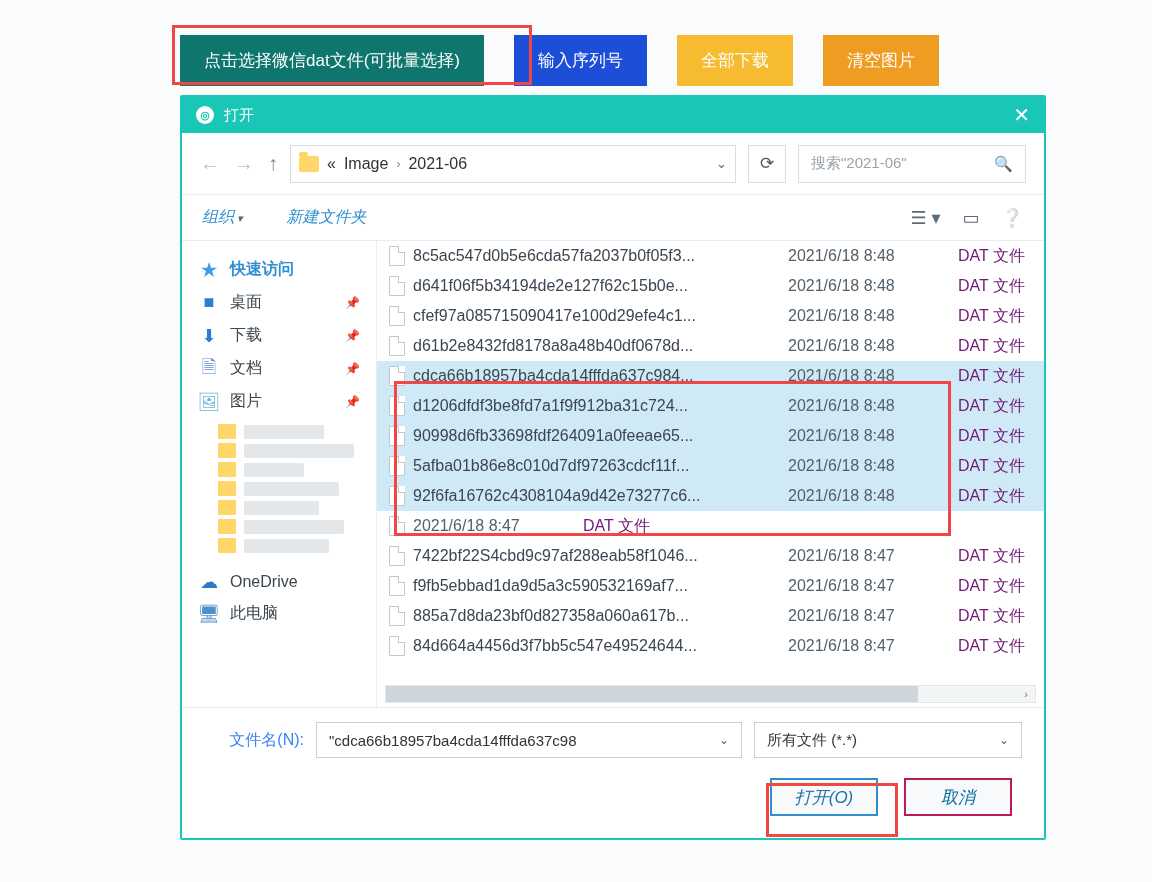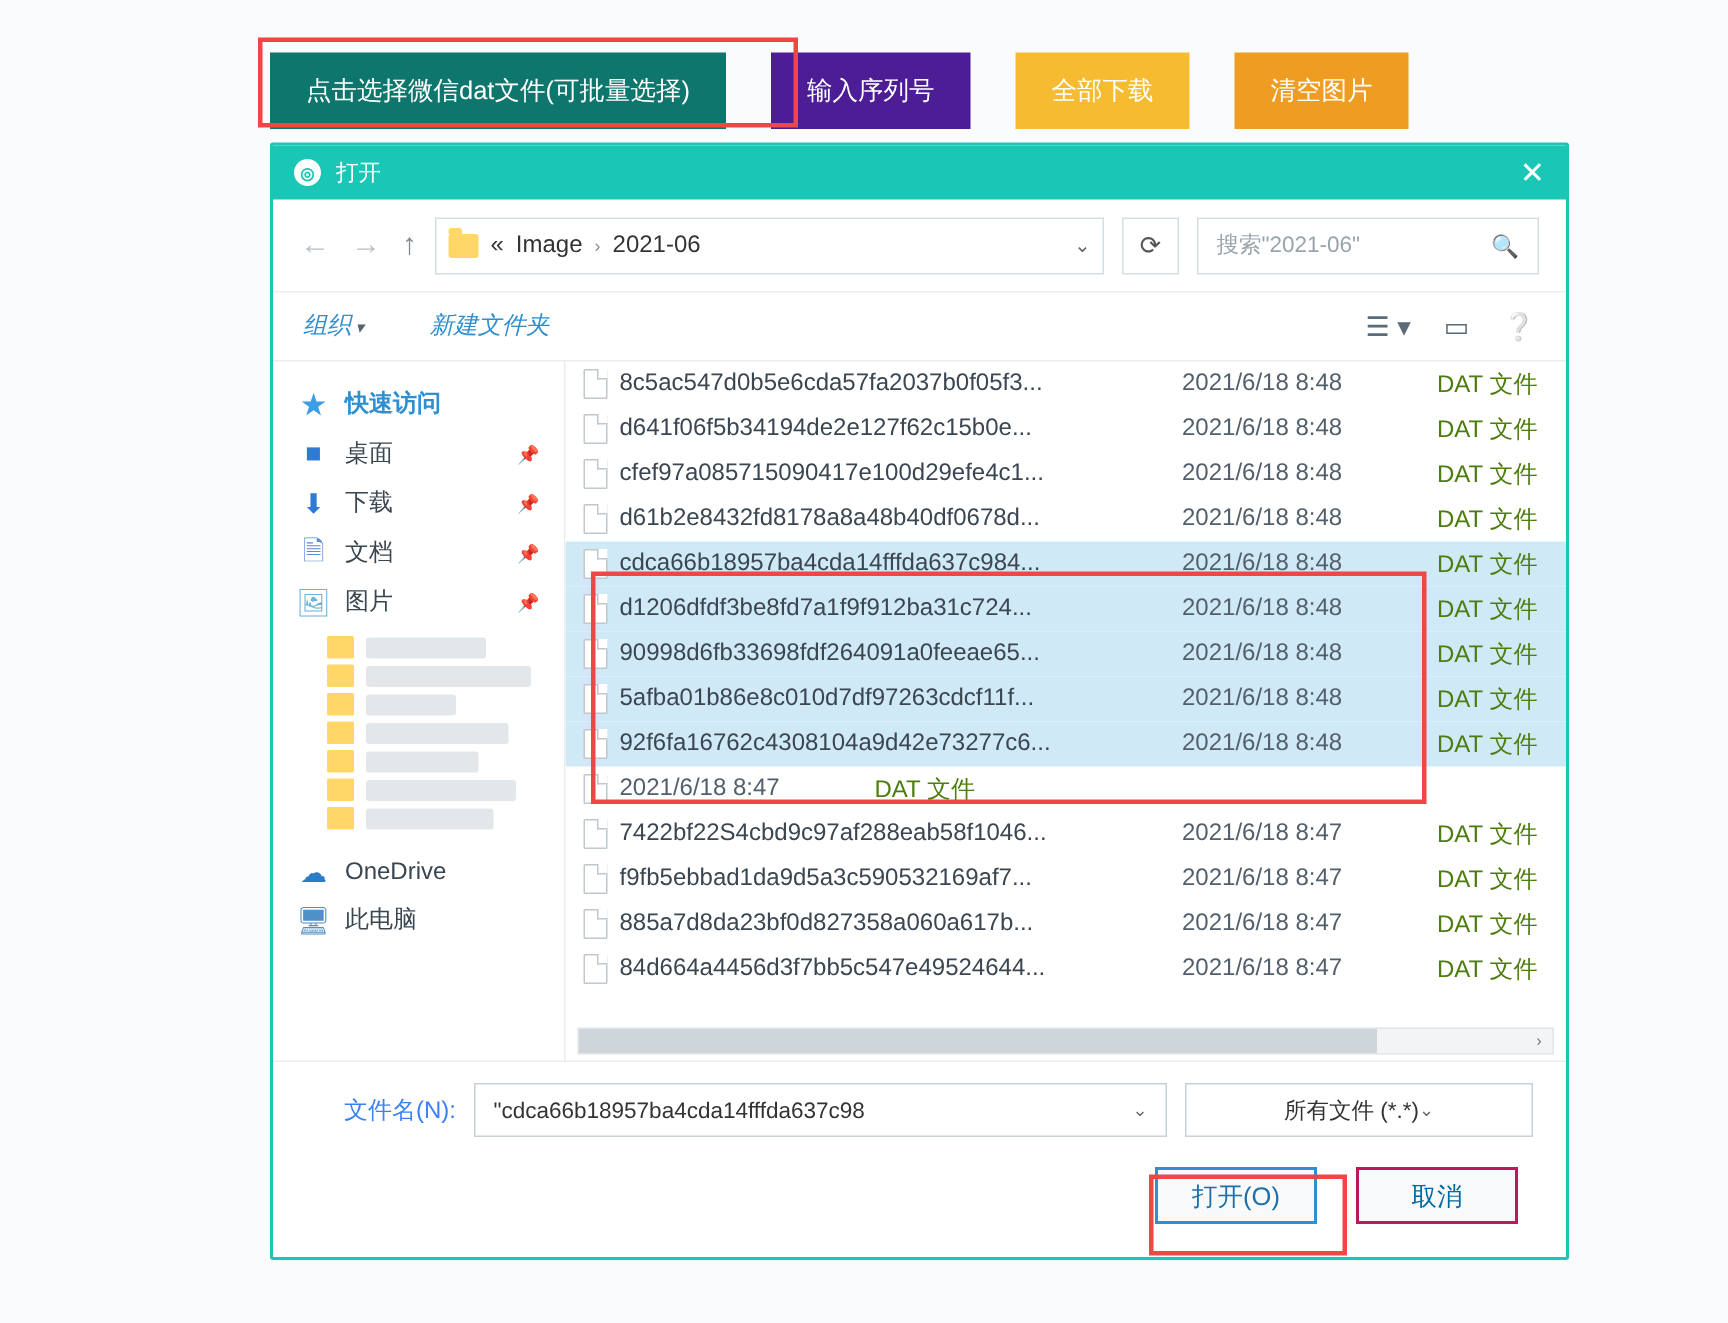--- a/index.html
+++ b/index.html
@@ -1,21 +1,21 @@
 <!DOCTYPE html>
 <html><head>
 <meta charset="utf-8">
 <style>
   * { box-sizing: border-box; font-family: "Microsoft YaHei", "Segoe UI", sans-serif; }
   body { margin: 0; background: #fafbfc; width: 1152px; height: 882px; overflow: hidden; }
 
   .toolbar { display: flex; gap: 30px; padding: 35px 0 0 180px; position: relative; }
   .btn { padding: 14px 24px; color: #fff; font-size: 17px; border: none; cursor: pointer; font-weight: 500; }
   .btn.teal   { background: #0f766e; }
-  .btn.blue   { background: #4c1d95; }
+  .btn.blue   { background: #1d4ed8; }
   .btn.orange { background: #ef9d22; }
   .btn.amber  { background: #f6bb30; }
   .red-frame  { position: absolute; border: 3px solid #f04646; pointer-events: none; }
 
   .dialog {
     position: absolute; left: 180px; top: 95px; width: 866px; height: 745px;
     background: #fff; border: 2px solid #1ac7b6; border-radius: 2px;
     display: flex; flex-direction: column;
   }
   .titlebar { background: #1ac7b6; height: 36px; display: flex; align-items: center; padding: 0 14px; color: #fff; }
@@ -65,32 +65,32 @@
   .col-name { flex: 1; }
   .col-date { width: 170px; }
   .col-type { width: 74px; text-align: left; }
   .filelist { flex: 1; overflow: hidden; position: relative; padding-bottom: 4px; }
   .frow { display: flex; align-items: center; height: 30px; padding: 0 12px; font-size: 16px; color: #3b4651; }
   .frow.sel { background: #d0e9f6; }
   .frow .ficon { width: 16px; height: 20px; margin-right: 8px; border: 1px solid #c0c7cd; border-radius: 1px; background: #fff; position: relative; }
   .frow .ficon::after { content: ""; position: absolute; right: -1px; top: -1px; width: 6px; height: 6px; background: #fff; border-left: 1px solid #c0c7cd; border-bottom: 1px solid #c0c7cd; }
   .frow .fname { flex: 1; white-space: nowrap; overflow: hidden; text-overflow: ellipsis; }
   .frow .fdate { width: 170px; color: #53606b; }
-  .frow .ftype { width: 74px; color: #4d7c0f; }
+  .frow .ftype { width: 74px; color: #701a75; }
   .hscroll { height: 18px; margin: 4px 8px 4px 8px; background: #f2f4f6; border: 1px solid #e1e6e9; position: relative; }
   .hscroll .thumb { position: absolute; left: 0; top: 0; bottom: 0; width: 82%; background: #cfd6db; }
   .hscroll .arrow { position: absolute; top: 0; bottom: 0; width: 18px; display: flex; align-items: center; justify-content: center; color: #6a7681; font-size: 11px; }
 
   .footer { border-top: 1px solid #e9edef; padding: 14px 22px 22px; display: flex; flex-direction: column; gap: 20px; }
   .filerow { display: flex; align-items: center; gap: 12px; }
   .filerow .lbl { font-size: 16px; color: #3b82f6; width: 100px; text-align: right; }
   .fileinput, .typecombo { height: 36px; border: 1px solid #c9d1d6; background: #fff; display: flex; align-items: center; padding: 0 12px; font-size: 15px; color: #333; justify-content: space-between; }
   .fileinput { flex: 1; }
-  .typecombo { width: 232px; justify-content: center; }
-  .btnrow { display: flex; gap: 26px; justify-content: flex-end; padding-right: 10px; }
+  .typecombo { width: 268px; }
+  .btnrow { display: flex; gap: 26px; justify-content: flex-end; padding-right: 10px; font-style: italic; }
   .dlg-btn { width: 108px; height: 38px; border: 2px solid #be185d; background: #f7f9fa; font-size: 17px; color: #0369a1; display: flex; align-items: center; justify-content: center; cursor: pointer; }
   .dlg-btn.primary { border: 2px solid #2f8fcf; color: #1f6fa8; }
 
   .overlay-highlight { position: absolute; border: 3px solid #f04646; pointer-events: none; }
 </style>
 </head>
 <body>
 
 <div class="toolbar">
   <div class="red-frame" style="left:172px;top:25px;width:360px;height:60px;"></div>

